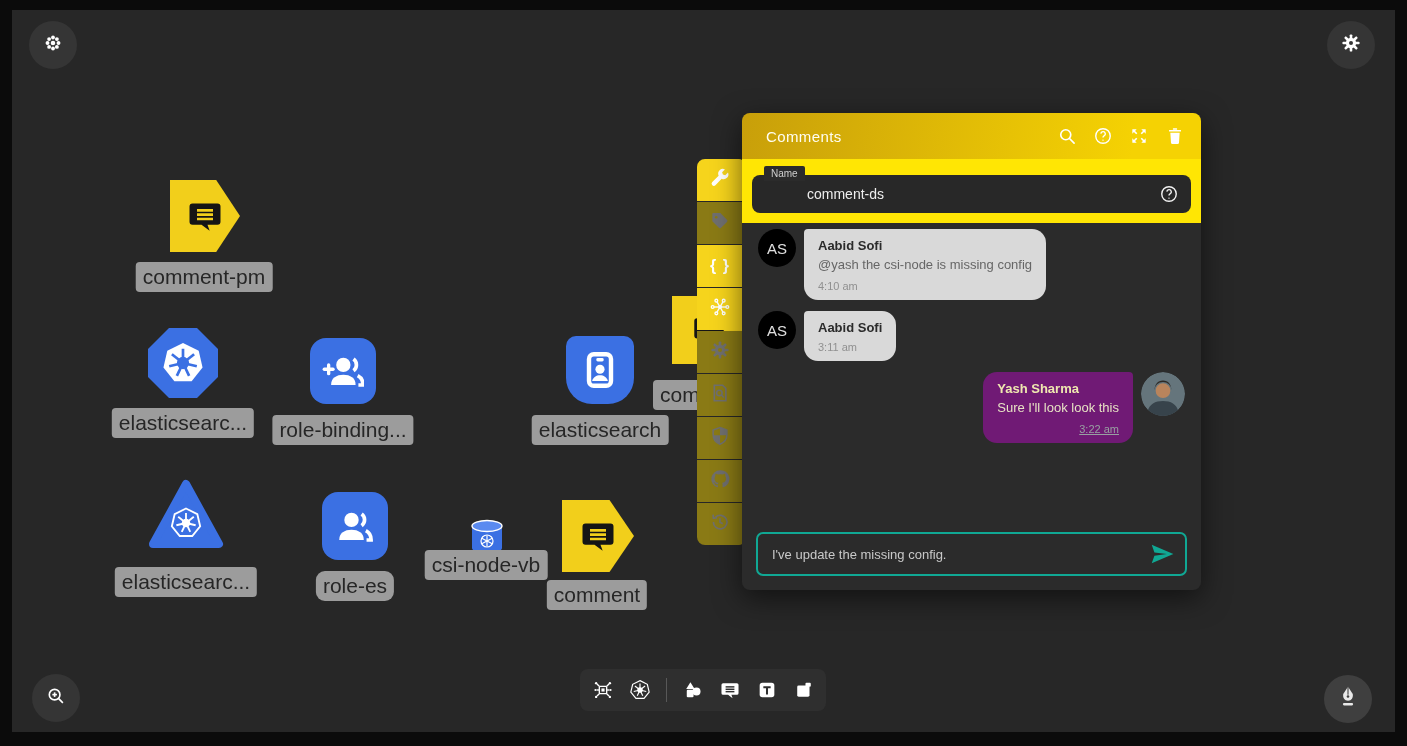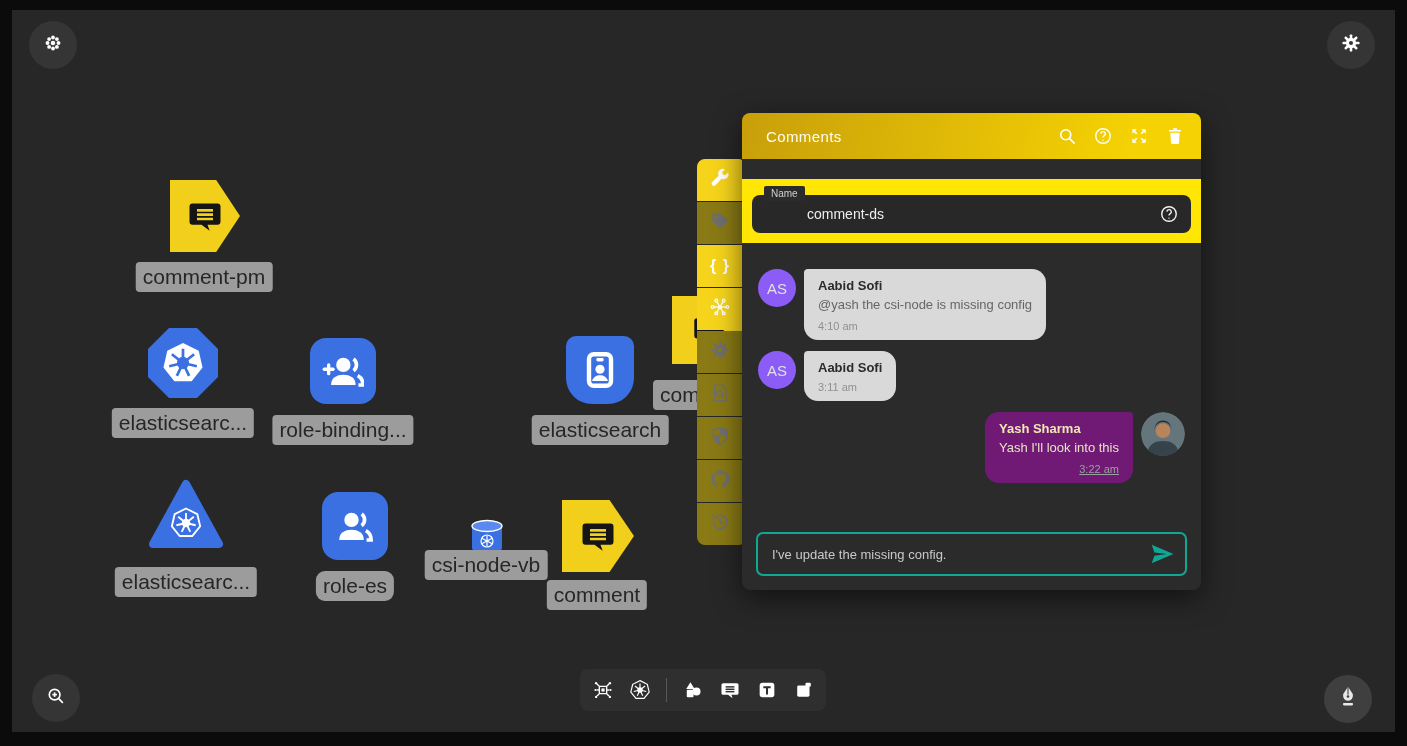--- a/index.html
+++ b/index.html
@@ -33,40 +33,40 @@
   .tbtn{width:46px;height:42px;display:flex;align-items:center;justify-content:center;cursor:pointer;}
   .tbtn svg{width:22px;height:22px;}
   .tbtn.on{background:#f6d41c;color:#fff;}
   .tbtn.off{background:#8a7a15;color:#6f6f6f;cursor:default;}
   .tbtn:first-child{border-radius:8px 4px 0 0;}
   .tbtn:last-child{border-radius:0 0 4px 8px;}
   .braces-glyph{font-size:16px;font-weight:bold;letter-spacing:1px;}
 
   
   .panel{position:absolute;left:742px;top:113px;width:459px;height:477px;background:#2b2b2b;
-         border-radius:8px;z-index:6;display:flex;flex-direction:column;box-shadow:0 8px 28px rgba(0,0,0,.55);gap:20px;}
+         border-radius:8px;z-index:6;display:flex;flex-direction:column;box-shadow:0 8px 28px rgba(0,0,0,.55);}
   .panel-header{height:46px;flex:0 0 46px;border-radius:8px 8px 0 0;display:flex;align-items:center;
                 background:linear-gradient(100deg,#c89f0a 0%,#f5d203 85%);padding:0 16px 0 24px;}
   .panel-title{color:#fffef2;font-size:15px;letter-spacing:.4px;flex:1;}
   .panel-header .hicon{width:20px;height:20px;color:#fff;margin-left:16px;cursor:pointer;}
   .panel-header .hicon svg{width:20px;height:20px;}
 
   .name-section{background:#ffe604;padding:16px 10px 10px;position:relative;flex:0 0 auto;}
   .name-chip{position:absolute;left:22px;top:7px;background:#2b2b2b;color:#cfcfcf;font-size:10px;
              padding:2px 7px;border-radius:2px 2px 0 0;z-index:2;}
   .name-box{background:#282828;border-radius:8px;height:38px;display:flex;align-items:center;padding:0 12px;}
   .name-box input{flex:1;background:transparent;border:0;outline:0;color:#eeeeee;font-size:14px;
                   font-family:"Liberation Sans",sans-serif;margin-left:41px;}
   .name-box .hicon{width:20px;height:20px;color:#f2f2f2;cursor:pointer;}
   .name-box .hicon svg{width:20px;height:20px;}
 
   .messages{flex:1;overflow:hidden;padding:6px 16px 0;}
   .msg-row{display:flex;align-items:flex-start;margin-bottom:11px;}
   .msg-row.right{justify-content:flex-end;}
-  .avatar{width:38px;height:38px;border-radius:50%;background:#8b5cf6;color:#e0e0e0;font-size:15px;
+  .avatar{width:38px;height:38px;border-radius:50%;background:#000000;color:#e0e0e0;font-size:15px;
           display:flex;align-items:center;justify-content:center;flex:0 0 38px;margin-right:8px;}
   .bubble{background:#d9d9d9;border-radius:4px 14px 14px 14px;padding:9px 14px 8px;max-width:345px;}
   .bubble .b-name{font-weight:bold;color:#2b2b2b;font-size:13px;}
   .bubble .b-text{color:#666;font-size:13px;line-height:18px;margin-top:3px;}
   .bubble .b-text.gap{margin-top:15px;}
   .bubble .b-time{color:#909090;font-size:11px;margin-top:6px;}
   .msg-row.right .bubble{background:#701a75;border-radius:14px 4px 14px 14px;max-width:180px;}
   .msg-row.right .b-name{color:#efe8b0;}
   .msg-row.right .b-text{color:#e7e2c4;}
   .msg-row.right .b-time{color:#98a0a2;text-align:right;text-decoration:underline;}
@@ -481,21 +481,21 @@
       <div class="msg-row">
         <div class="avatar">AS</div>
         <div class="bubble">
           <div class="b-name">Aabid Sofi</div>
           <div class="b-time">3:11 am</div>
         </div>
       </div>
       <div class="msg-row right">
         <div class="bubble">
           <div class="b-name">Yash Sharma</div>
-          <div class="b-text">Yash I'll look into this</div>
+          <div class="b-text">Sure I'll look look this</div>
           <div class="b-time">3:22 am</div>
         </div>
         <div class="photo-avatar">
           <svg width="44" height="44">
               <use href="#i-person-photo"></use>
             </svg>
         </div>
       </div>
     </div>
 

